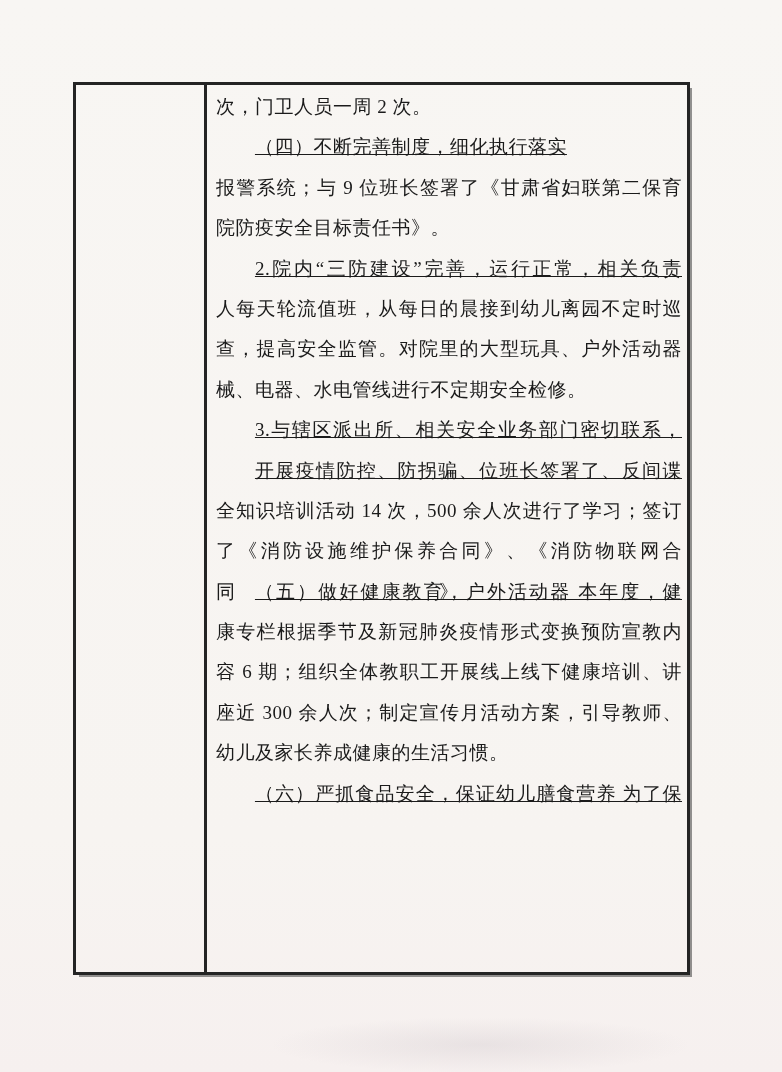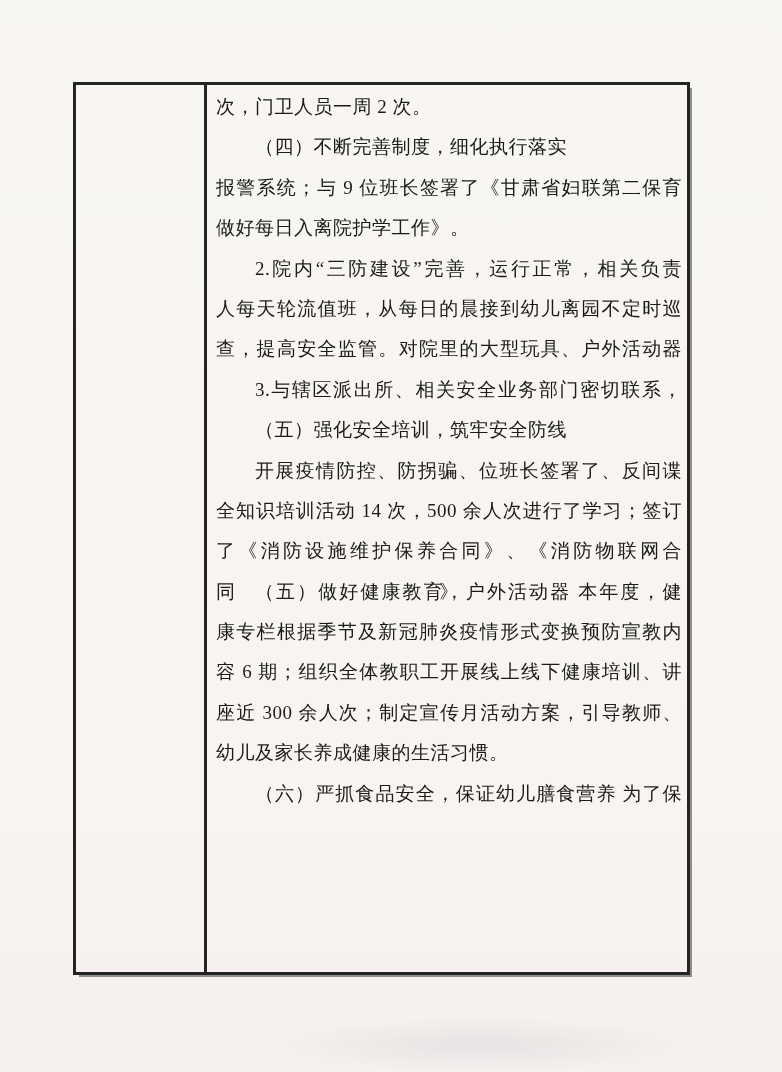--- a/index.html
+++ b/index.html
@@ -52,44 +52,44 @@
   }
   .ln {
     font-size: 19px;
     line-height: 40.4px;
     height: 40.4px;
     color: #1b1b1b;
     letter-spacing: 0.5px;
     white-space: nowrap;
     text-rendering: optimizeLegibility;
   }
-  .ln.ind { text-indent: 2.05em; }
+  .ln.ind { text-indent: 2.05em; text-decoration: underline; }
   .ln.j {
     white-space: normal;
     text-align: justify;
     text-align-last: justify;
     text-justify: inter-character;
   }
 </style>
 </head>
 <body>
 
 <div class="scan-page">
   <div class="report-table">
     <div class="cell-left"></div>
     <div class="cell-right">
       <div class="ln">次，门卫人员一周 2 次。</div>
       <div class="ln ind">（四）不断完善制度，细化执行落实</div>
       <div class="ln j">报警系统；与 9 位班长签署了《甘肃省妇联第二保育</div>
-      <div class="ln">做好每日入离院护学工作》。</div>
+      <div class="ln">院防疫安全目标责任书》。</div>
       <div class="ln ind j">2.院内“三防建设”完善，运行正常，相关负责</div>
       <div class="ln j">人每天轮流值班，从每日的晨接到幼儿离园不定时巡</div>
       <div class="ln j">查，提高安全监管。对院里的大型玩具、户外活动器</div>
+      <div class="ln">械、电器、水电管线进行不定期安全检修。</div>
       <div class="ln ind j">3.与辖区派出所、相关安全业务部门密切联系，</div>
-      <div class="ln ind">（五）强化安全培训，筑牢安全防线</div>
       <div class="ln ind j">开展疫情防控、防拐骗、位班长签署了、反间谍</div>
       <div class="ln j">全知识培训活动 14 次，500 余人次进行了学习；签订</div>
       <div class="ln j">了《消防设施维护保养合同》、《消防物联网合同》。</div>
       <div class="ln ind j">（五）做好健康教育，户外活动器 本年度，健</div>
       <div class="ln j">康专栏根据季节及新冠肺炎疫情形式变换预防宣教内</div>
       <div class="ln j">容 6 期；组织全体教职工开展线上线下健康培训、讲</div>
       <div class="ln j">座近 300 余人次；制定宣传月活动方案，引导教师、</div>
       <div class="ln">幼儿及家长养成健康的生活习惯。</div>
       <div class="ln ind j">（六）严抓食品安全，保证幼儿膳食营养 为了保</div>
     </div>

